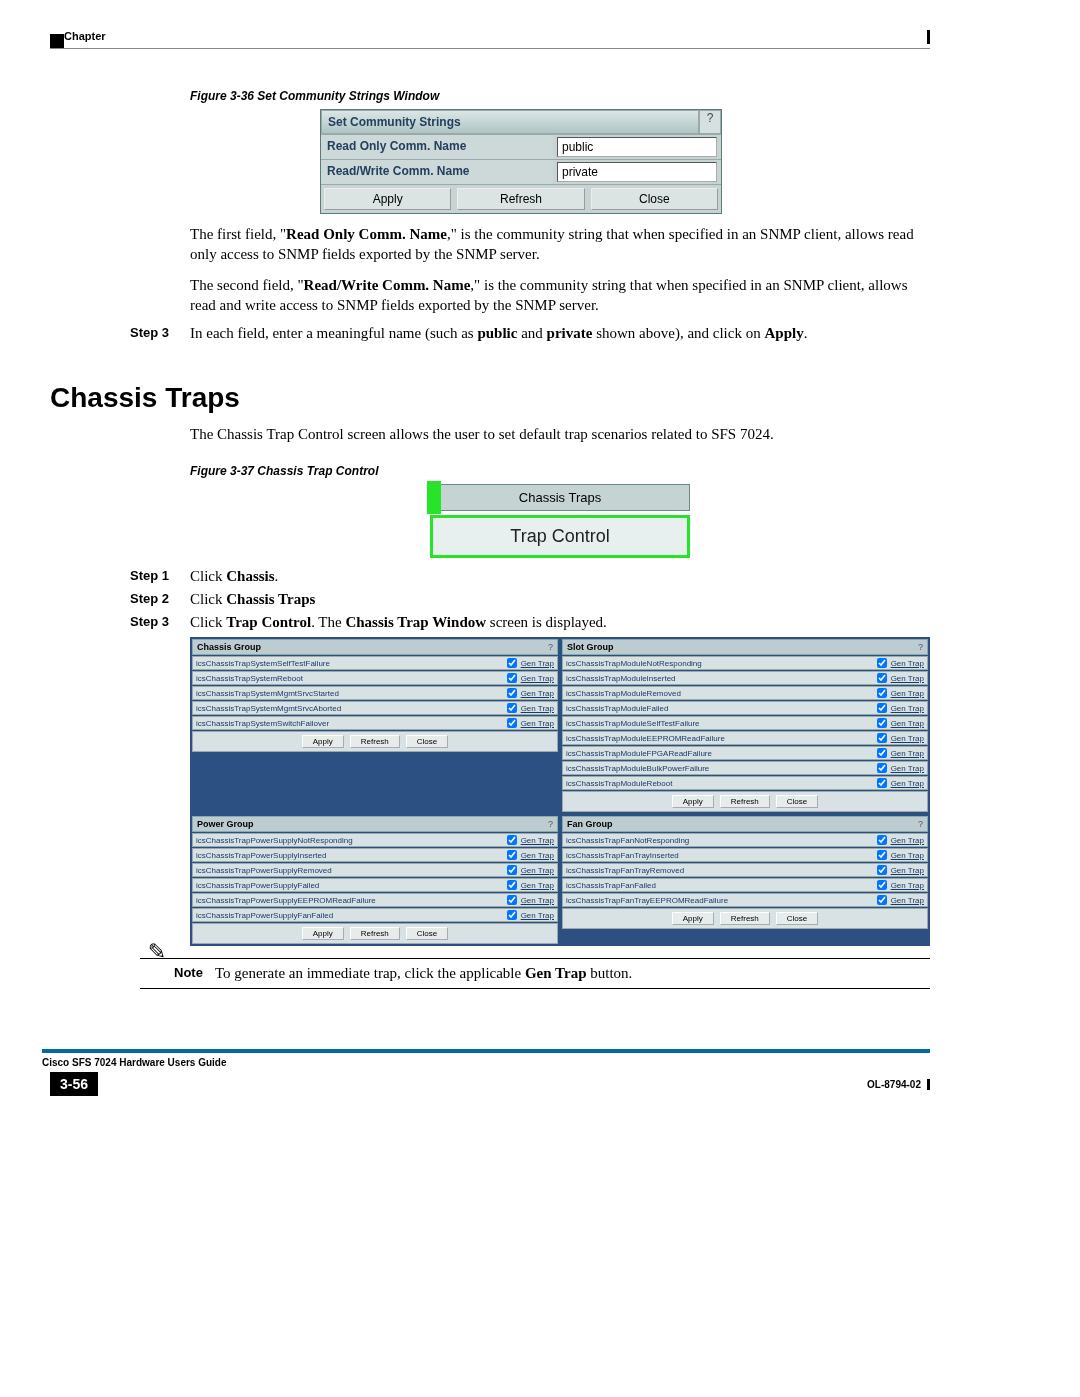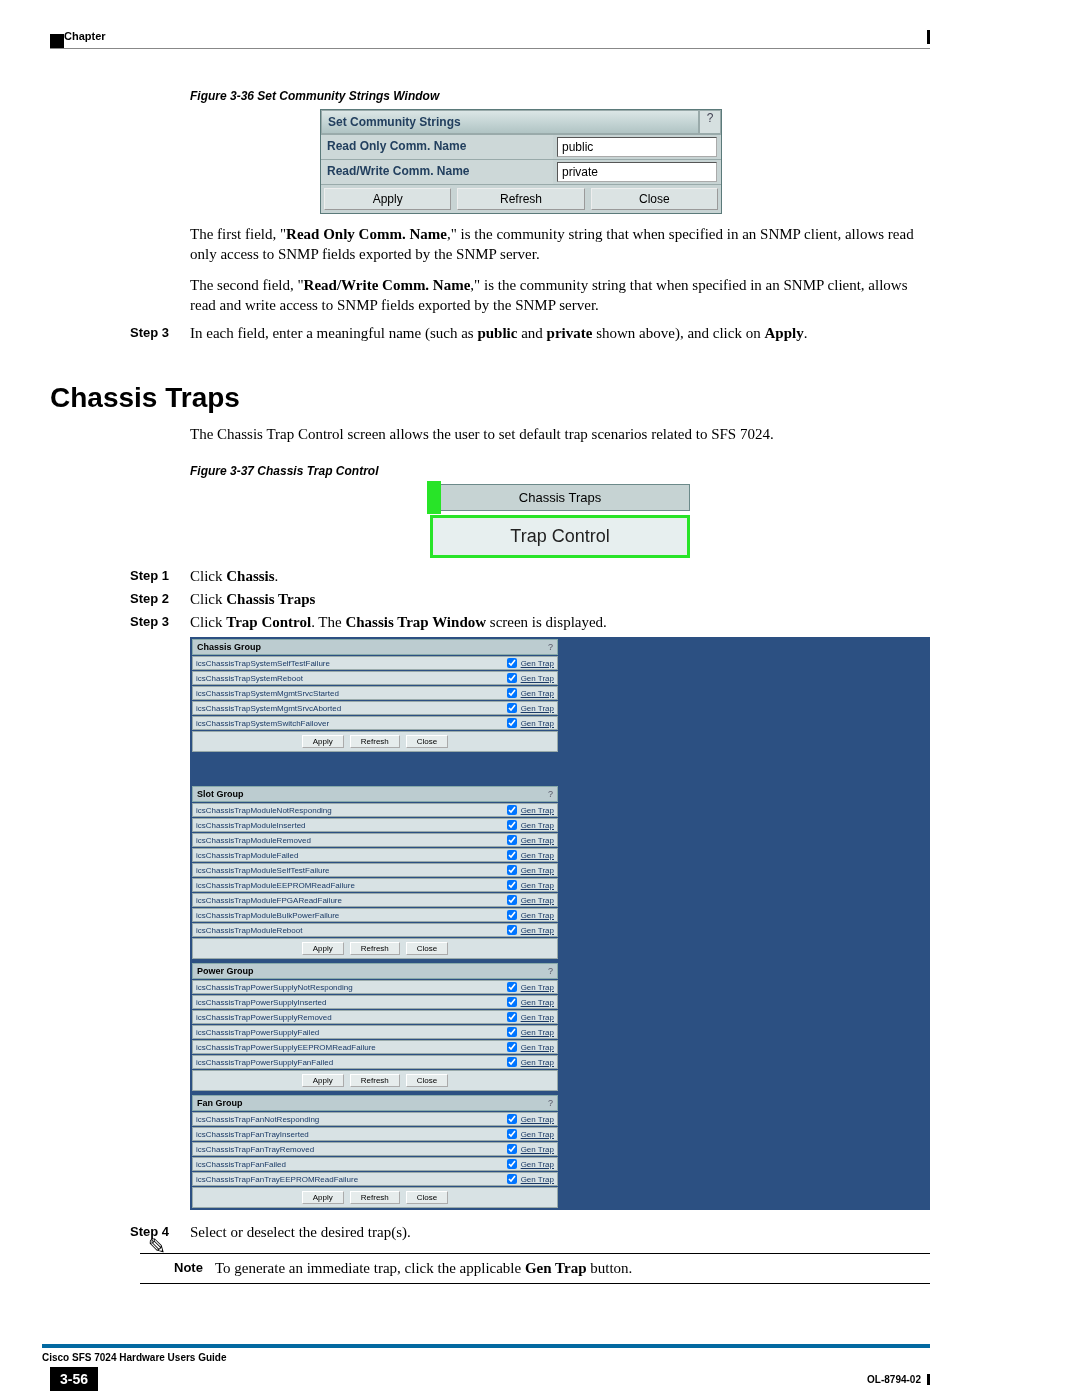--- a/index.html
+++ b/index.html
@@ -143,21 +143,20 @@
   }
   
   .trap-screen {
     width:740px;
     margin-left:0;
     background:#2c5082;
     padding:0;
     font-family: Arial, sans-serif;
     display:flex;
     flex-wrap:wrap;
-    flex-direction:column;
   }
   .trap-group {
     width:50%;
     box-sizing:border-box;
     padding:2px;
   }
   .group-title {
     background:#bcccd0;
     font-weight:bold;
     font-size:9px;
@@ -508,24 +507,20 @@
           <div class="trap-gt">Gen Trap</div>
         </div>
         <div class="group-btns">
           <div class="b">Apply</div>
           <div class="b">Refresh</div>
           <div class="b">Close</div>
         </div>
       </div>
   </div>
 
-  <div class="step-row" style="margin-top:14px">
-    <div class="step-label">Step 4</div>
-    <div class="step-body">Select or deselect the desired trap(s).</div>
-  </div>
 
   <div class="note-block">
     <div class="note-icon">✎</div>
     <div class="note-label">Note</div>
     <div>
       <span>To generate an immediate trap, click the applicable </span><b>Gen Trap</b><span> button.</span>
     </div>
   </div>
 
 </div>

